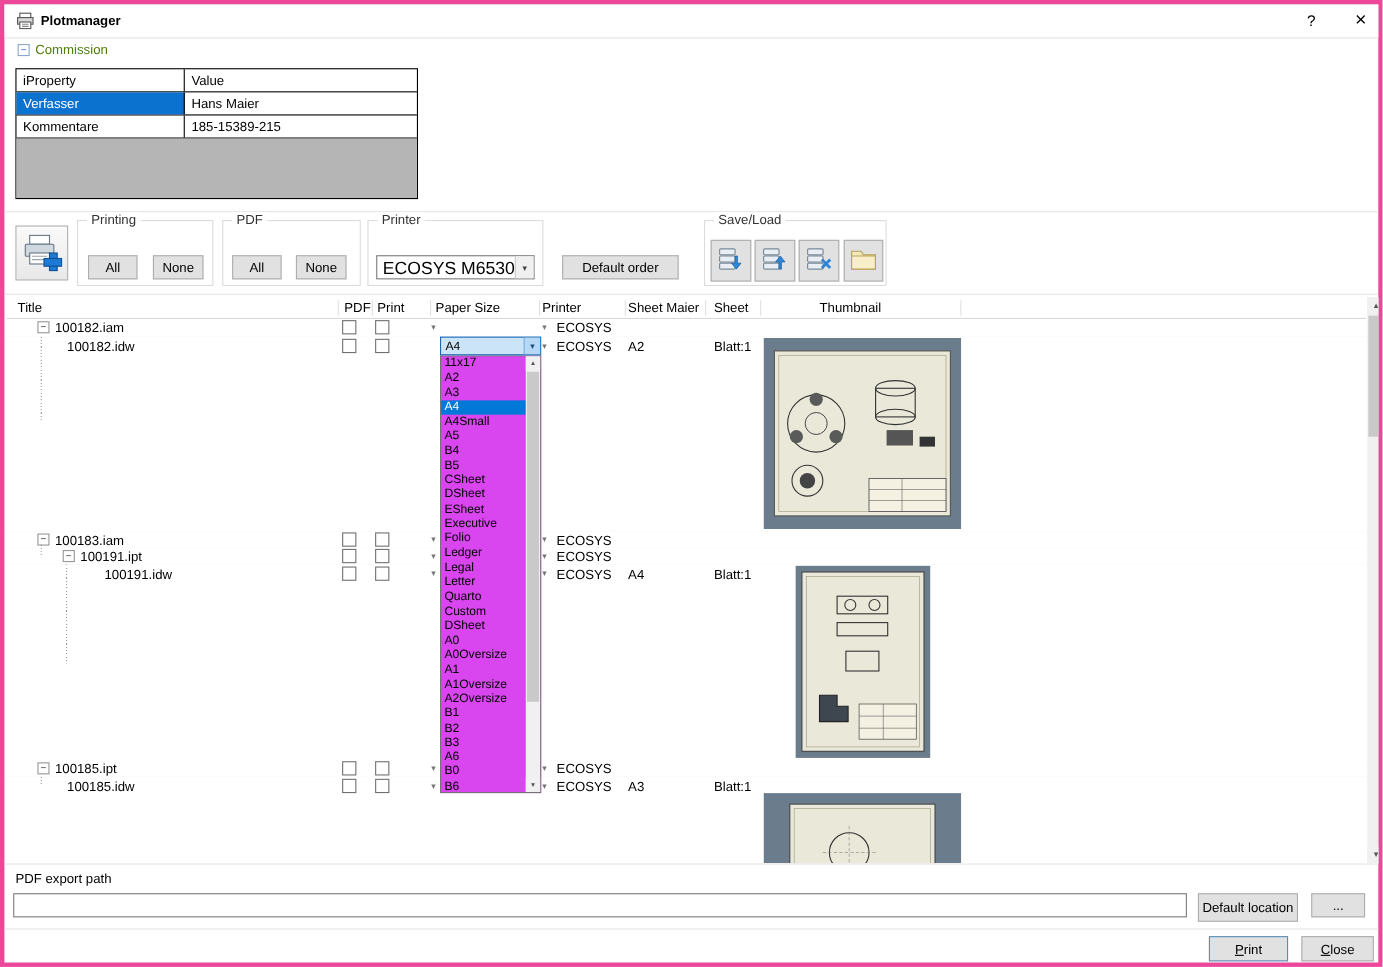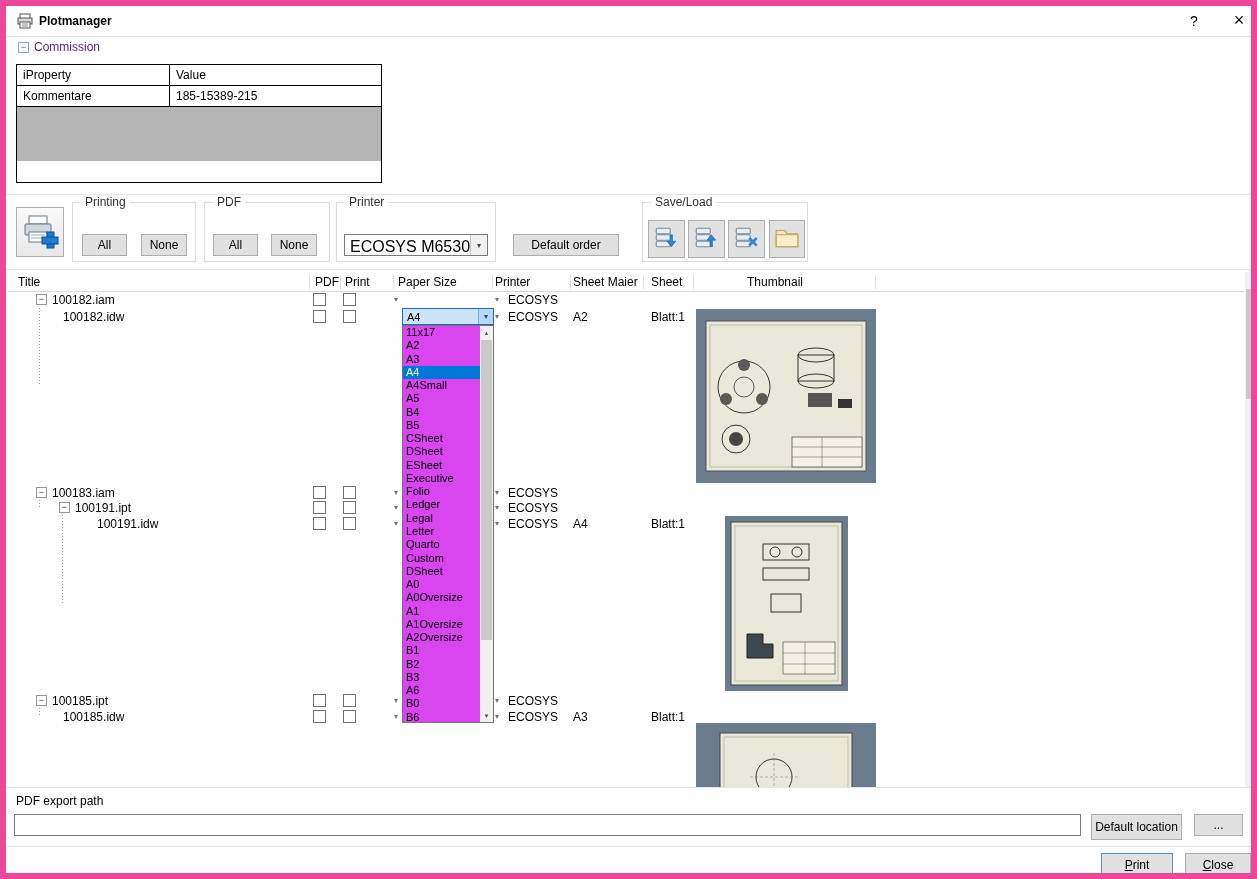--- a/index.html
+++ b/index.html
@@ -1,18 +1,18 @@
 <!DOCTYPE html>
 <html><head>
 <meta charset="utf-8">
 <style>
   * { margin:0; padding:0; box-sizing:border-box; }
   html,body { width:1257px; height:879px; overflow:hidden; }
   body { font-family:"Liberation Sans","DejaVu Sans",sans-serif; font-size:12px; color:#000; background:#fff; }
-  .window { position:relative; width:1257px; height:879px; background:#fff; border:6px solid #ec4899; overflow:hidden; }
+  .window { position:relative; width:1257px; height:879px; background:#fff; border:4px solid #ec4899; overflow:hidden; }
   .abs { position:absolute; }
   .hline { position:absolute; height:1px; background:#e4e4e4; }
   .vsep { position:absolute; width:1px; background:#e0e0e0; }
   .btn { position:absolute; background:#e1e1e1; border:1px solid #adadad; display:flex; align-items:center; justify-content:center; font-size:12px; cursor:default; white-space:nowrap; }
   .btn.default { border-color:#5a8db8; }
   .flbl { display:block; }
   .flbl::first-letter { text-decoration:underline; }
   .group { position:absolute; border:1px solid #dcdcdc; }
   .glabel { position:absolute; top:-8px; left:8px; background:#fff; padding:0 4px; font-size:12px; color:#333; white-space:nowrap; }
   .cb { position:absolute; width:13px; height:13px; background:#fff; border:1px solid #707070; }
@@ -69,26 +69,30 @@
           <line x1="5" y1="13" x2="11" y2="13" stroke="#888"></line>
         </svg>
     </span>
     <span class="abs" style="left:33px;top:8px;font-weight:bold">Plotmanager</span>
     <span class="titlebtn" style="left:1176px;top:4px;width:24px;height:22px;font-size:14px">?</span>
     <span class="titlebtn" style="left:1220px;top:3px;width:26px;height:23px;font-size:18px">×</span>
   </div>
   <div class="hline" style="left:0;top:30px;width:1253px"></div>
 
   <span class="expander" style="left:12px;top:36px;border-color:#8aa8c8;color:#1a66cc">−</span>
-  <span class="abs" style="left:28px;top:34px;color:#4c1d95">Commission</span>
+  <span class="abs" style="left:28px;top:34px;color:#4d7c0f">Commission</span>
 
   <div class="ctable">
     <div class="ctr">
       <div class="ctc1">iProperty</div>
       <div class="ctc2">Value</div>
+    </div>
+    <div class="ctr">
+      <div class="ctc1 ctsel">Verfasser</div>
+      <div class="ctc2">Hans Maier</div>
     </div>
     <div class="ctr">
       <div class="ctc1">Kommentare</div>
       <div class="ctc2">185-15389-215</div>
     </div>
     <div class="ctgray"></div>
   </div>
 
   <div class="hline" style="left:0;top:188px;width:1253px"></div>
 

